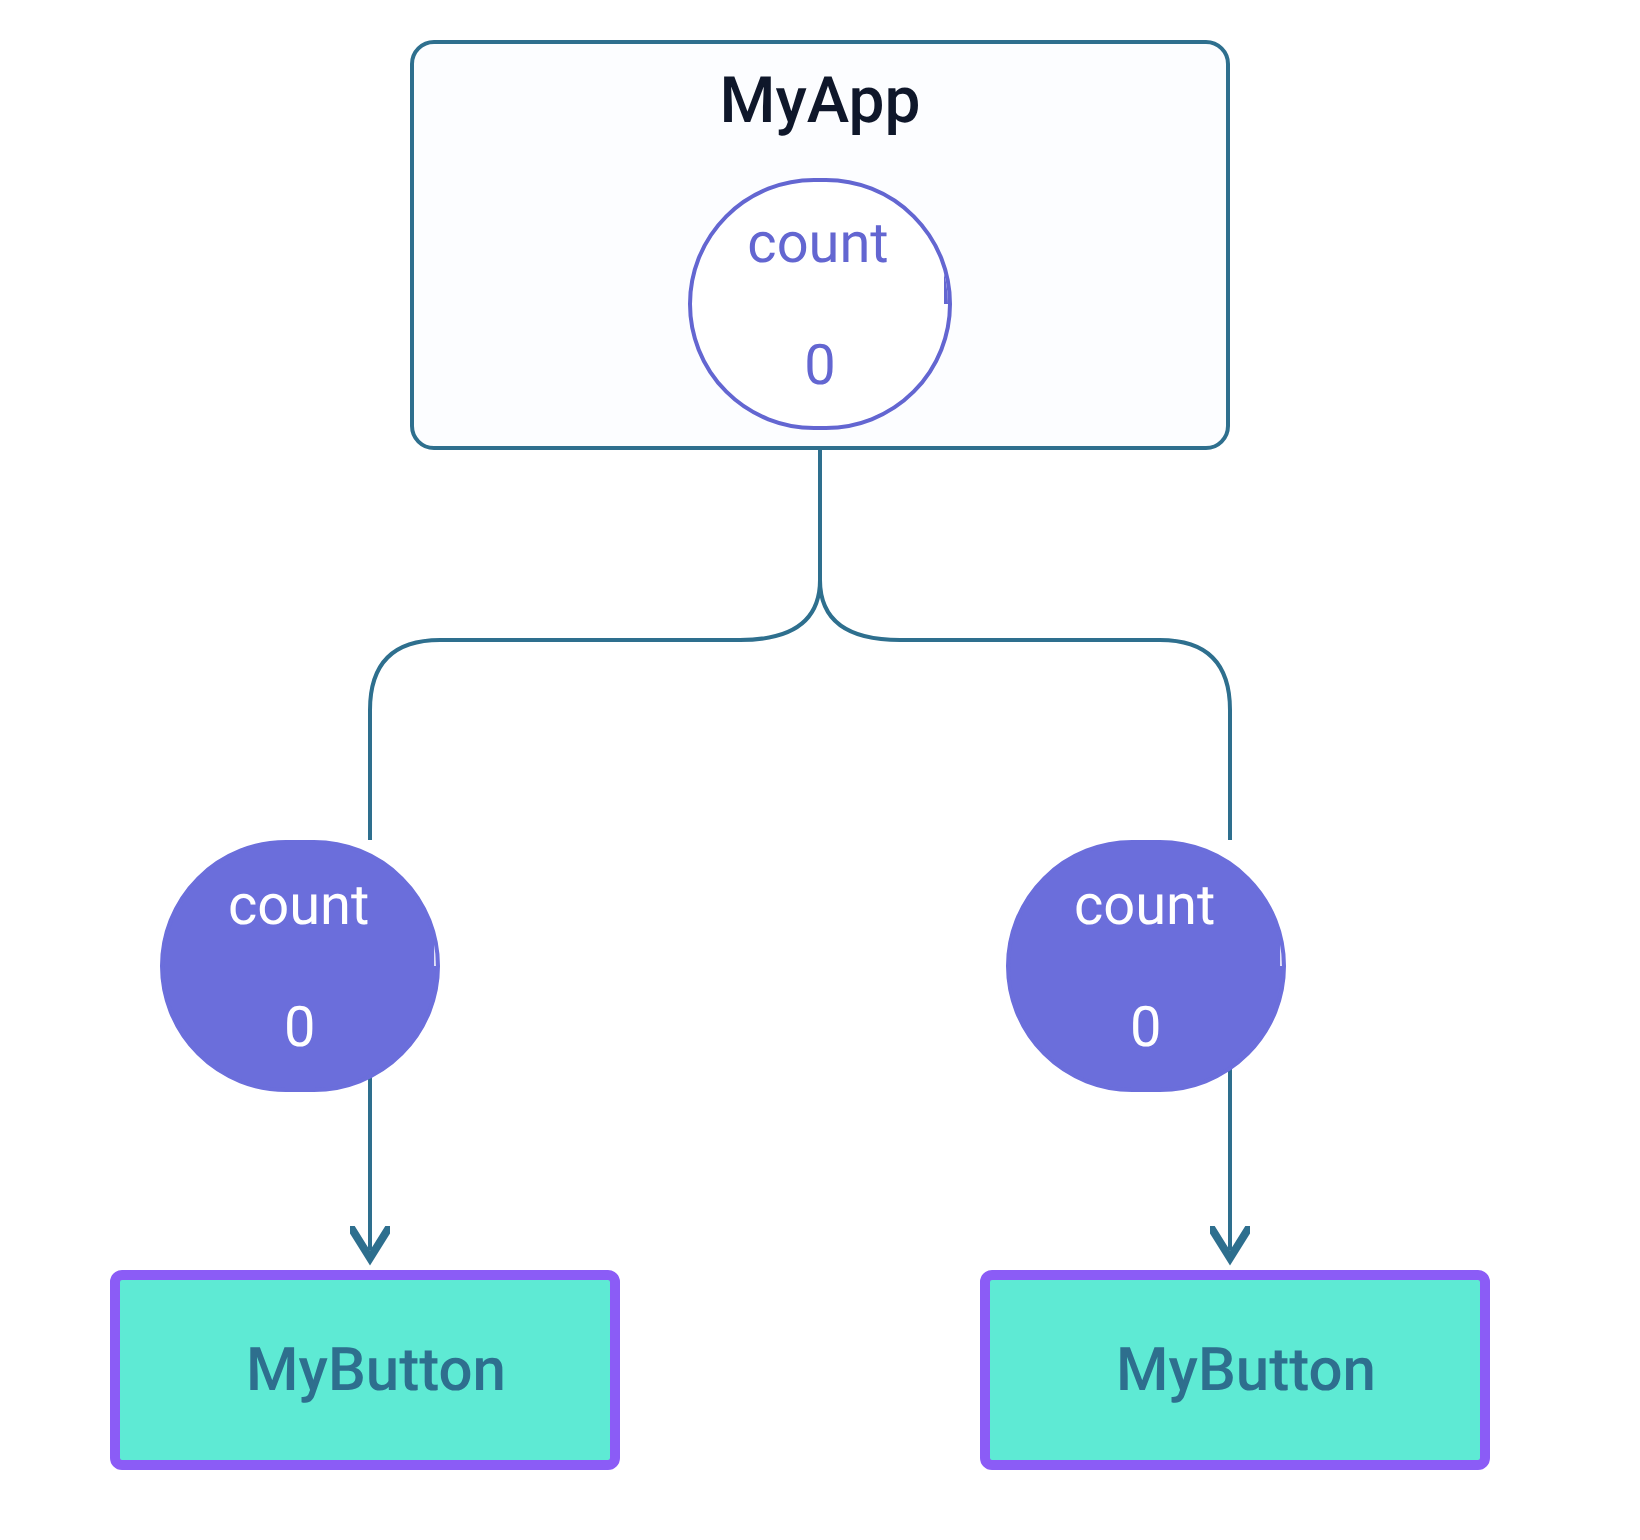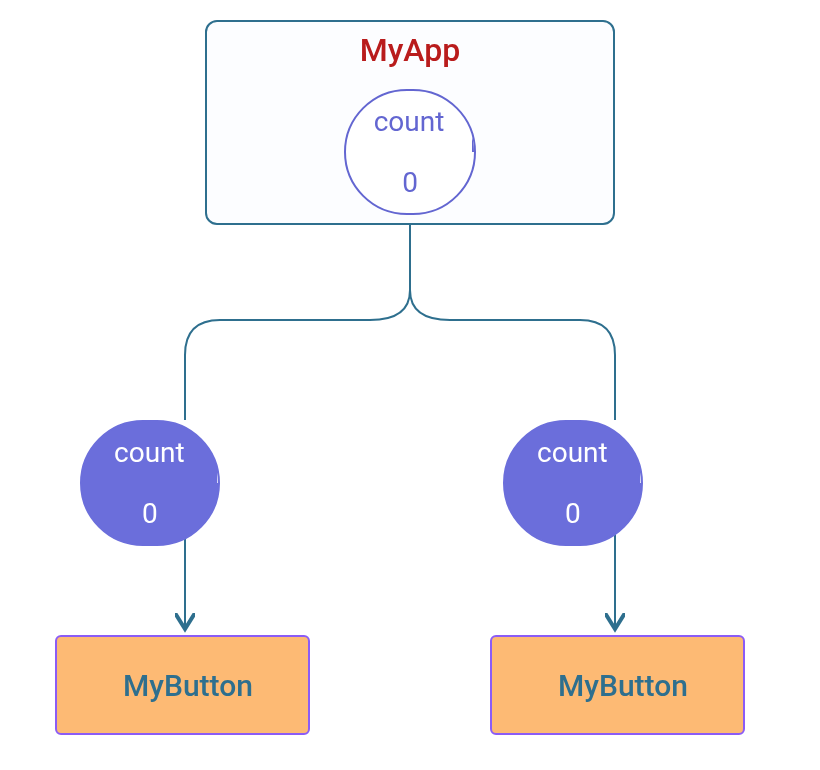--- a/index.html
+++ b/index.html
@@ -19,21 +19,21 @@
       background: #fcfdff;
       border: 2px solid #2e6f8e;
       border-radius: 12px;
       display: flex;
       flex-direction: column;
       align-items: center;
       justify-content: center;
       gap: 20px;
     }
     .myapp-title {
-      color: #b91c1c;
+      color: #0f172a;
       font-size: 32px;
       font-weight: 500;
     }
     .pill {
       display: flex;
       align-items: center;
       border-radius: 999px;
       overflow: hidden;
       font-size: 28px;
       flex-direction: column;
@@ -71,22 +71,22 @@
     }
     .right-pill {
       position: absolute;
       left: 503px;
       top: 420px;
     }
     .mybutton-box {
       position: absolute;
       width: 255px;
       height: 100px;
-      background: #fdba74;
-      border: 2px solid #8b5cf6;
+      background: #5eead4;
+      border: 5px solid #8b5cf6;
       border-radius: 6px;
       display: flex;
       align-items: center;
       justify-content: center;
       color: #2e6f8e;
       font-size: 30px;
       font-weight: 500;
       padding-left: 11px;
     }
     .left-button {

